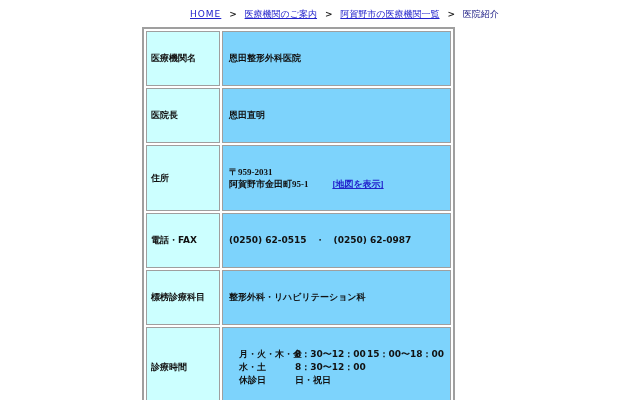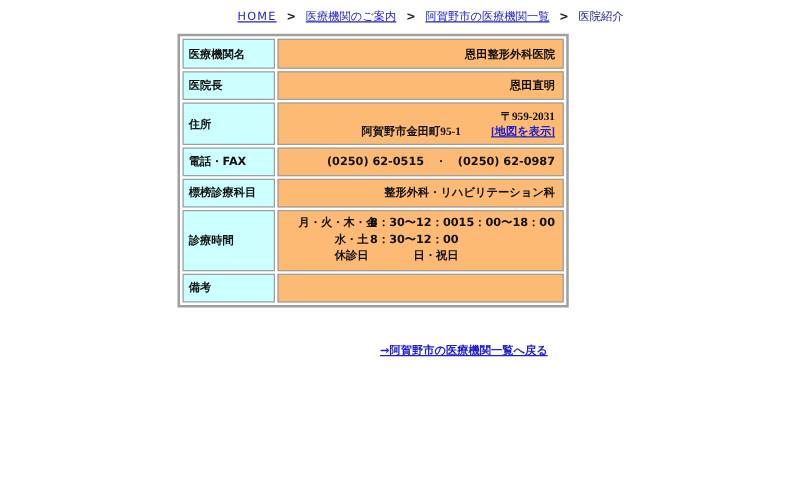--- a/index.html
+++ b/index.html
@@ -53,23 +53,22 @@
     font-size: 9px;
     font-weight: bold;
     vertical-align: middle;
   }
   td.cell-label {
     background: #CCFFFF;
     width: 84px;
     padding: 2px 4px;
   }
   td.cell-value {
-    background: #fdba74;
-    padding: 4px 6px;
-    text-align: right;
+    background: #7dd3fc;
+    padding: 20px 6px;
   }
   tr.r-name td   { height: 24px; }
   tr.r-chief td  { height: 22px; }
   tr.r-addr td   { height: 23px; }
   tr.r-tel td    { height: 21px; }
   tr.r-dept td   { height: 20px; }
   tr.r-hours td  { height: 37px; }
   tr.r-note td   { height: 23px; }
 
   .addr-line { line-height: 12px; font-family: Liberation Serif, serif; }
@@ -165,15 +164,14 @@
         </div>
       </td>
     </tr>
     <tr class="r-note">
       <td class="cell-label">備考</td>
       <td class="cell-value"></td>
     </tr>
   </tbody>
     </table>
 
-  <a class="back-link">→阿賀野市の医療機関一覧へ戻る</a>
 
 </div>
 
 </body></html>

